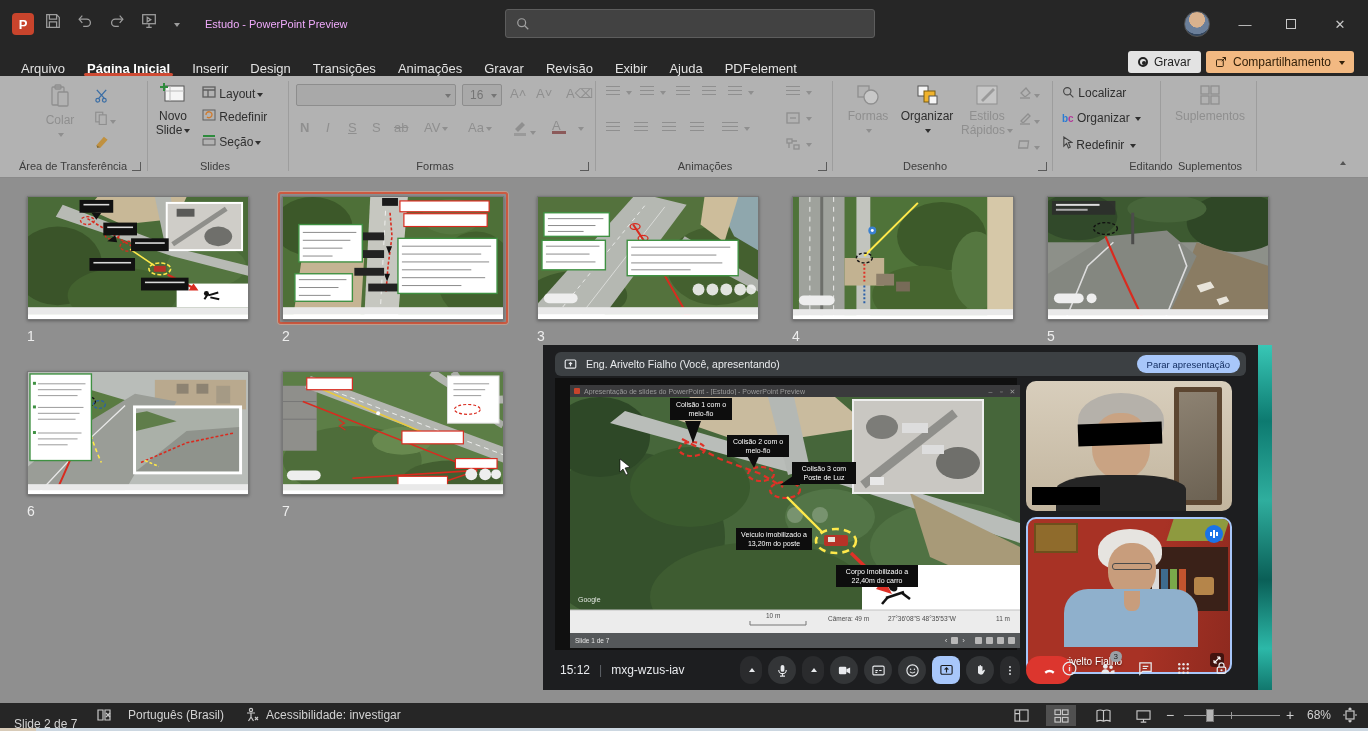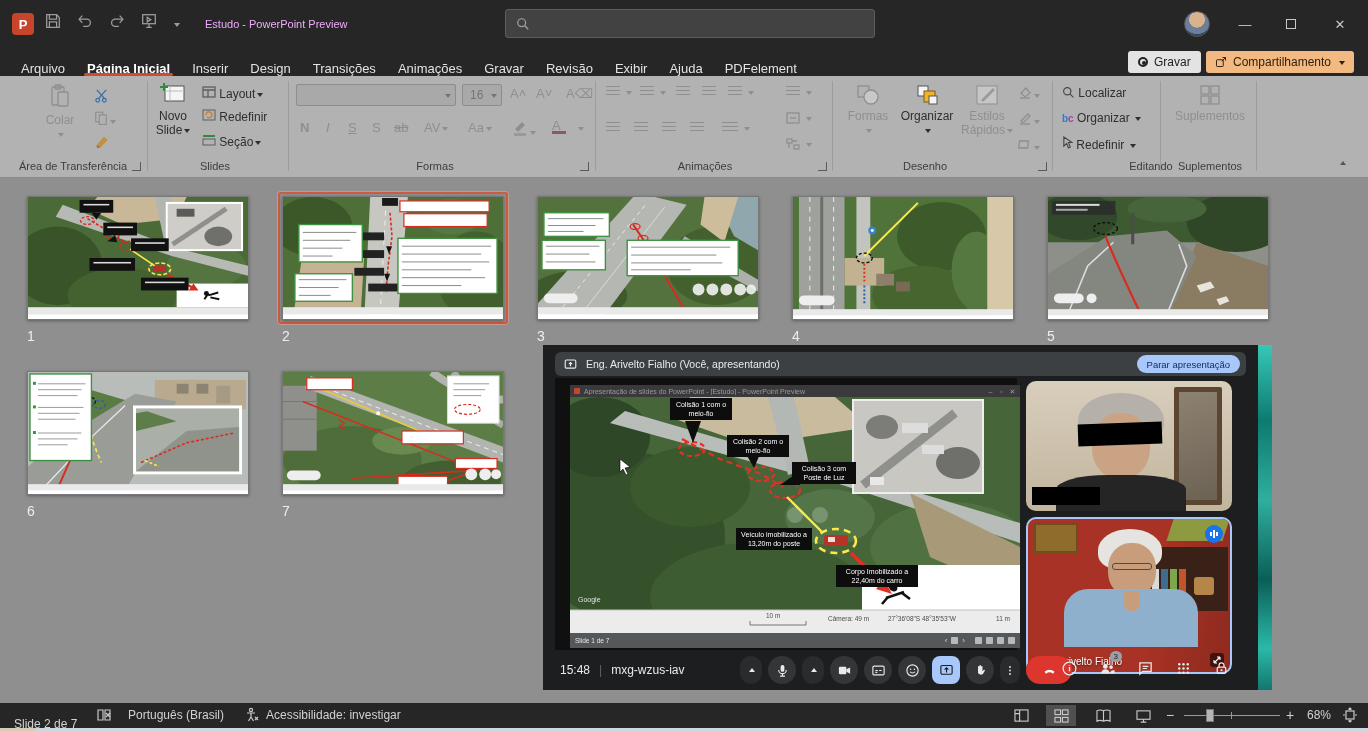--- a/index.html
+++ b/index.html
@@ -756,21 +756,21 @@
     <div style="position:absolute;left:8px;bottom:5px;color:#fff;font-size:10px;text-shadow:0 1px 2px rgba(0,0,0,.6)">Eng. Arivelto Fialho</div>
     <div style="position:absolute;right:6px;bottom:5px;width:14px;height:14px;border-radius:3px;background:rgba(0,0,0,.55);display:flex;align-items:center;justify-content:center">
       <svg width="8" height="8" viewBox="0 0 8 8">
           <path d="M1 7 7 1M1 7V4M1 7h3M7 1v3M7 1H4" stroke="#fff" stroke-width="1.1" fill="none"></path>
         </svg>
     </div>
   </div>
 
   <div class="mfoot">
     <div class="mtime">
-      <span>15:48</span>
+      <span>15:12</span>
       <span class="msep">|</span>
       <span>mxg-wzus-iav</span>
     </div>
     <div class="ctr">
       <div class="mbtn sm">
           <span class="caret up" style="color:#e8eaed"></span>
         </div>
       <div class="mbtn">
           <svg viewBox="0 0 24 24">
             <path d="M12 3a3 3 0 0 1 3 3v5a3 3 0 0 1-6 0V6a3 3 0 0 1 3-3z"></path>

